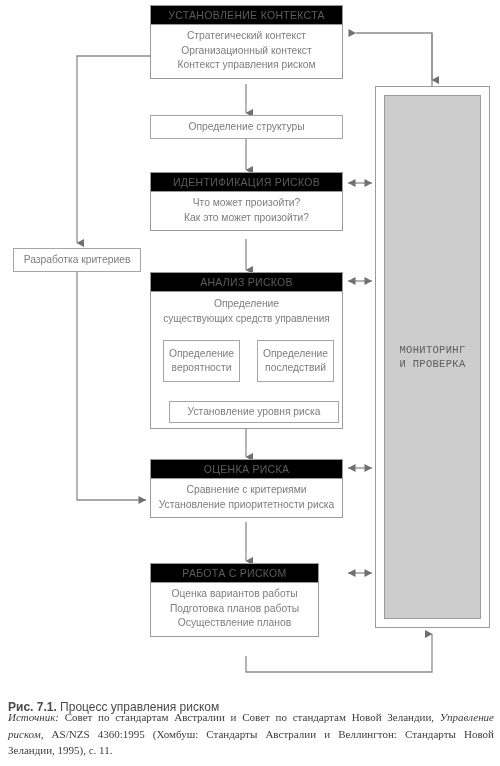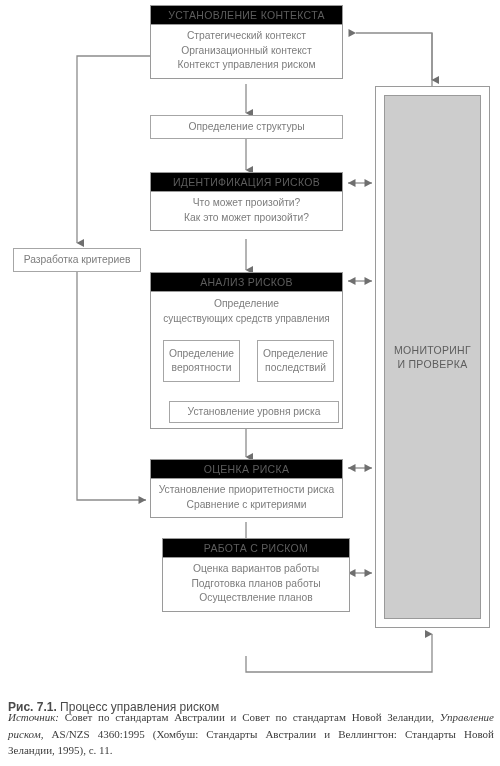--- a/index.html
+++ b/index.html
@@ -84,21 +84,21 @@
     align-items: center;
     justify-content: center;
   }
   #monitor-label {
     text-align: center;
     font-size: 10.5px;
     color: #5d5d5d;
     line-height: 14px;
     letter-spacing: 0.3px;
   }
-  #monitor-label .ln { display: block; white-space: nowrap; }
+  #monitor-label .ln { display: block; white-space: nowrap; font-family: Liberation Mono, monospace; }
 
   
 
   #caption {
     position: absolute;
     left: 8px; top: 686px;
     width: 484px;
     font-size: 12px;
     color: #4a4a4a;
     line-height: 16px;
@@ -214,26 +214,26 @@
     </div>
 
     <div class="plainbox" style="left:18px; top:128px; width:170px; height:22px;">
       <span class="ln">Установление уровня риска</span>
     </div>
   </div>
 
   <div class="box" style="left:150px; top:459px; width:193px;">
     <div class="box-header">ОЦЕНКА РИСКА</div>
     <div class="box-body">
+      <span class="ln">Сравнение с критериями</span>
       <span class="ln">Установление приоритетности риска</span>
-      <span class="ln">Сравнение с критериями</span>
-    </div>
-  </div>
-
-  <div class="box" style="left:150px; top:538px; width:188px;margin-left:12px;">
+    </div>
+  </div>
+
+  <div class="box" style="left:150px; top:563px; width:169px;">
     <div class="box-header">РАБОТА С РИСКОМ</div>
     <div class="box-body">
       <span class="ln">Оценка вариантов работы</span>
       <span class="ln">Подготовка планов работы</span>
       <span class="ln">Осуществление планов</span>
     </div>
   </div>
 
   <div id="monitor-outer">
     <div id="monitor-inner">

